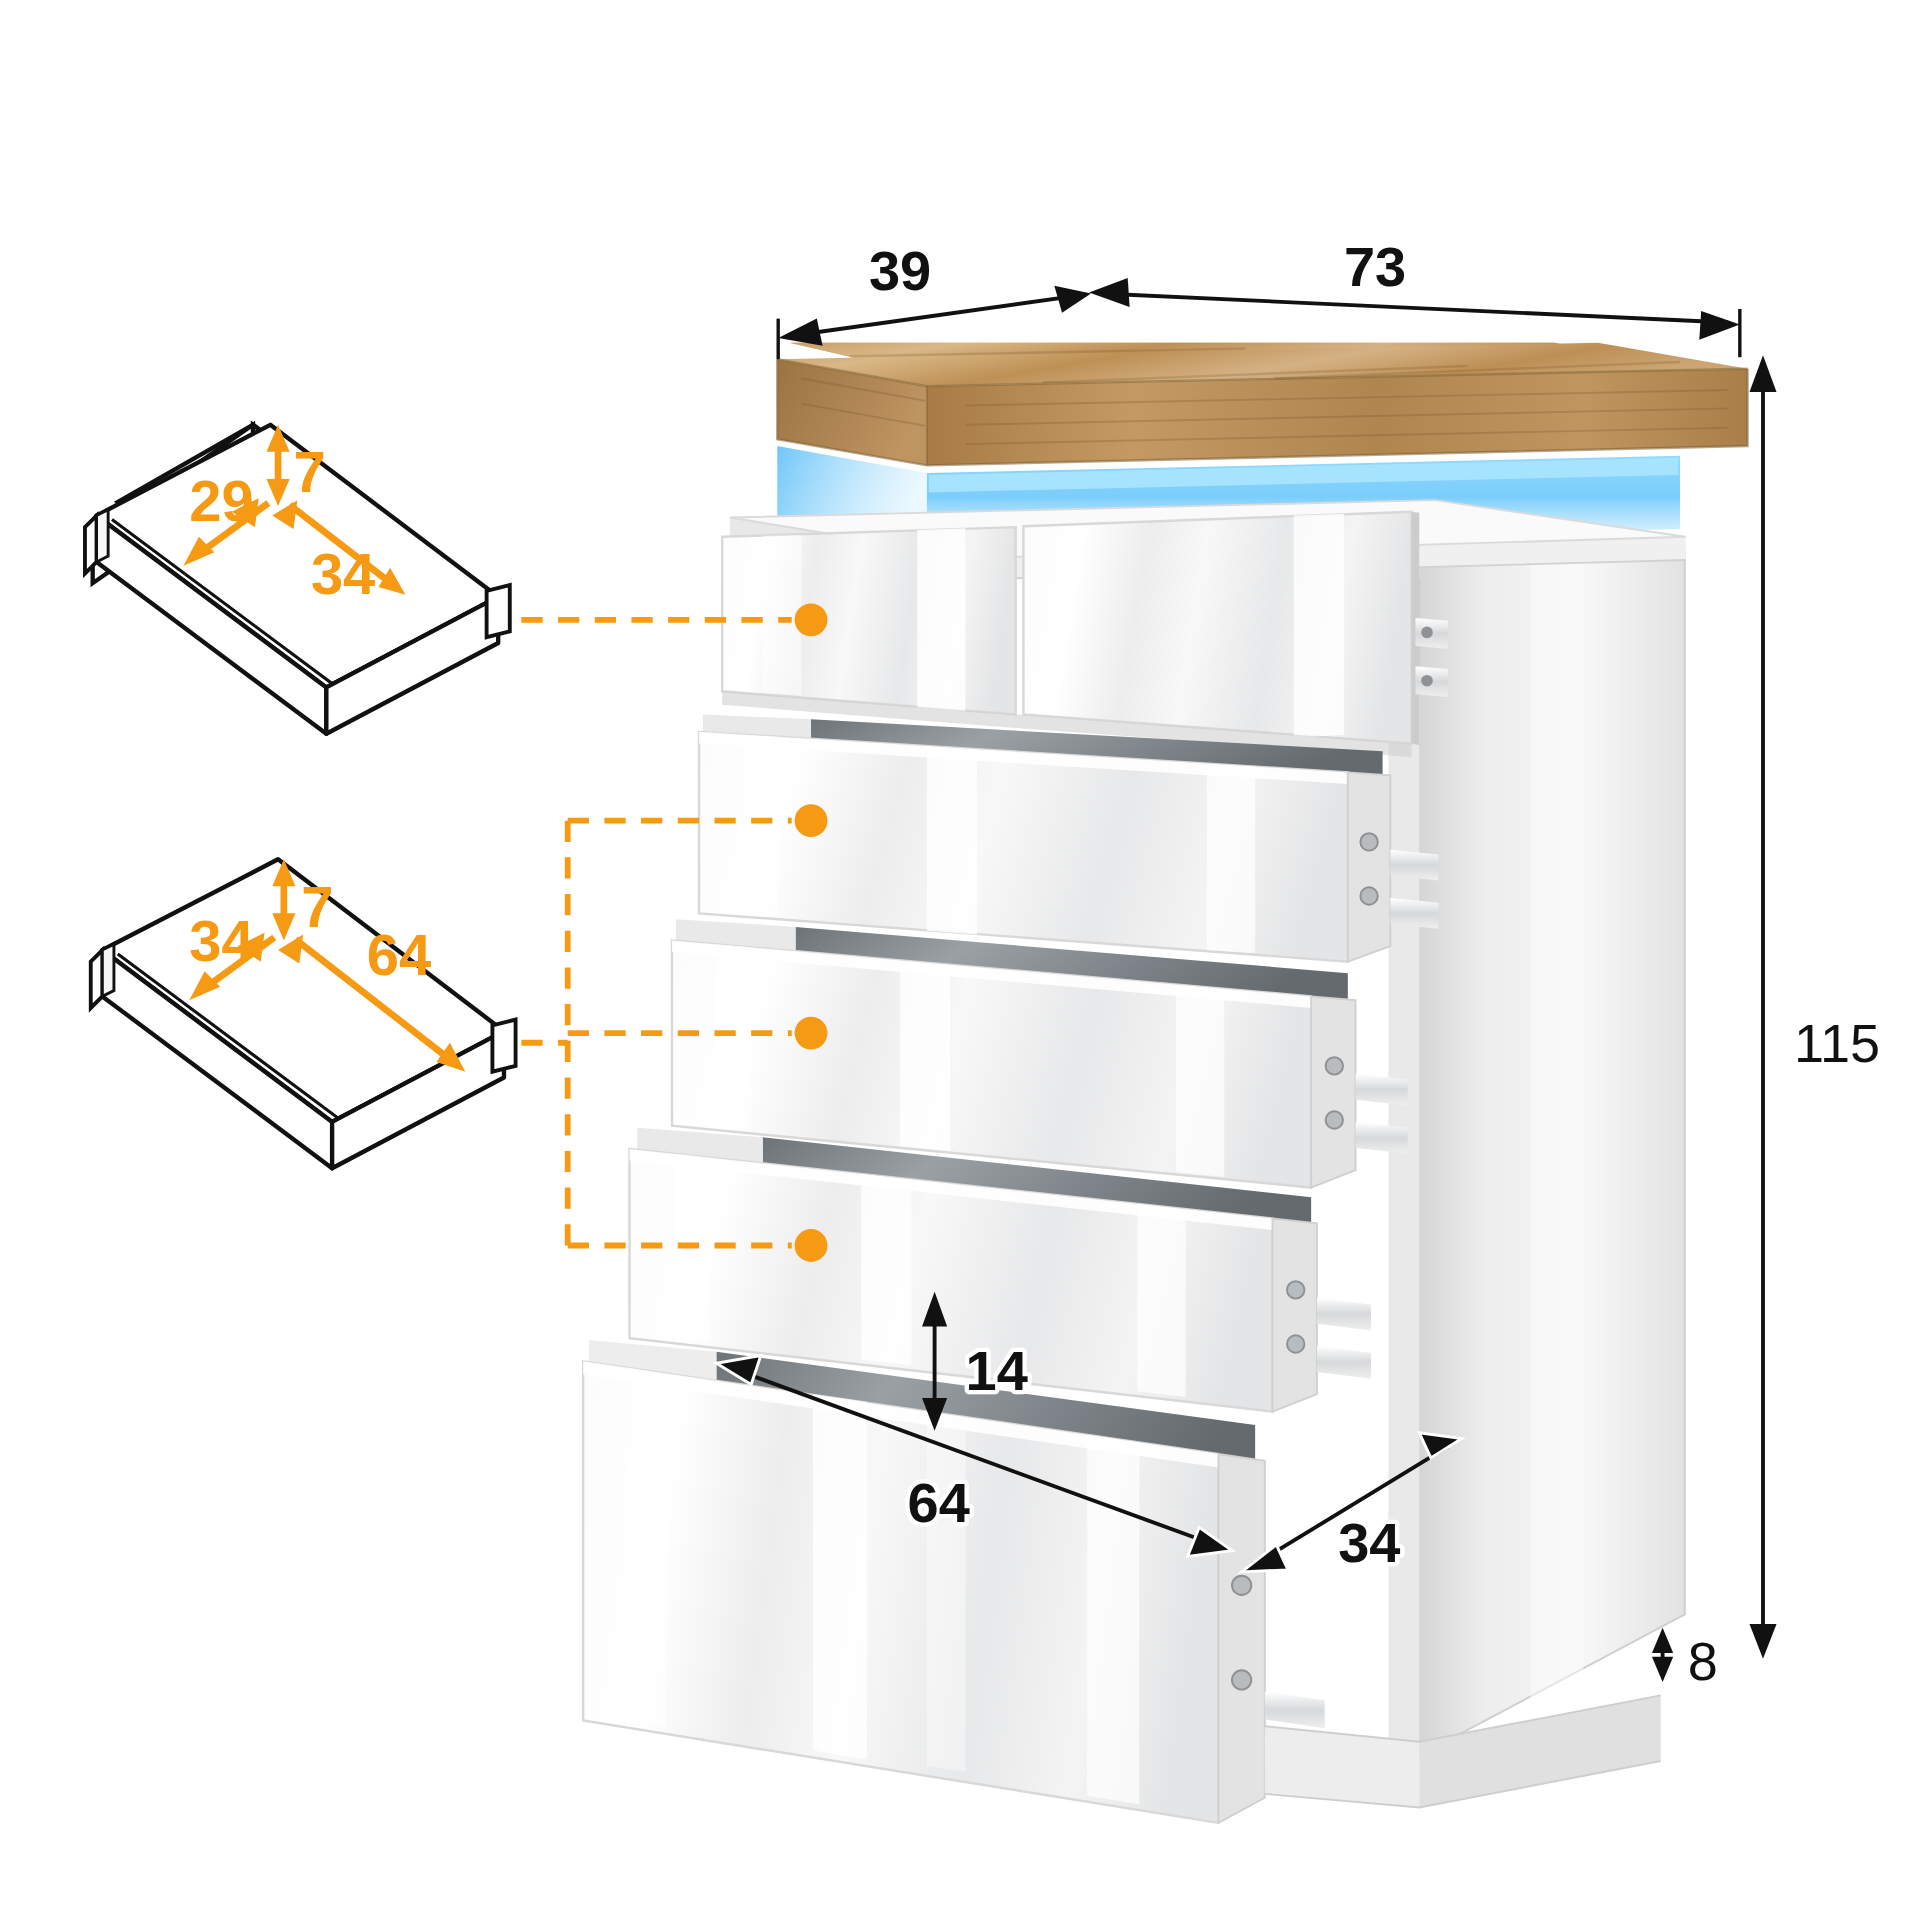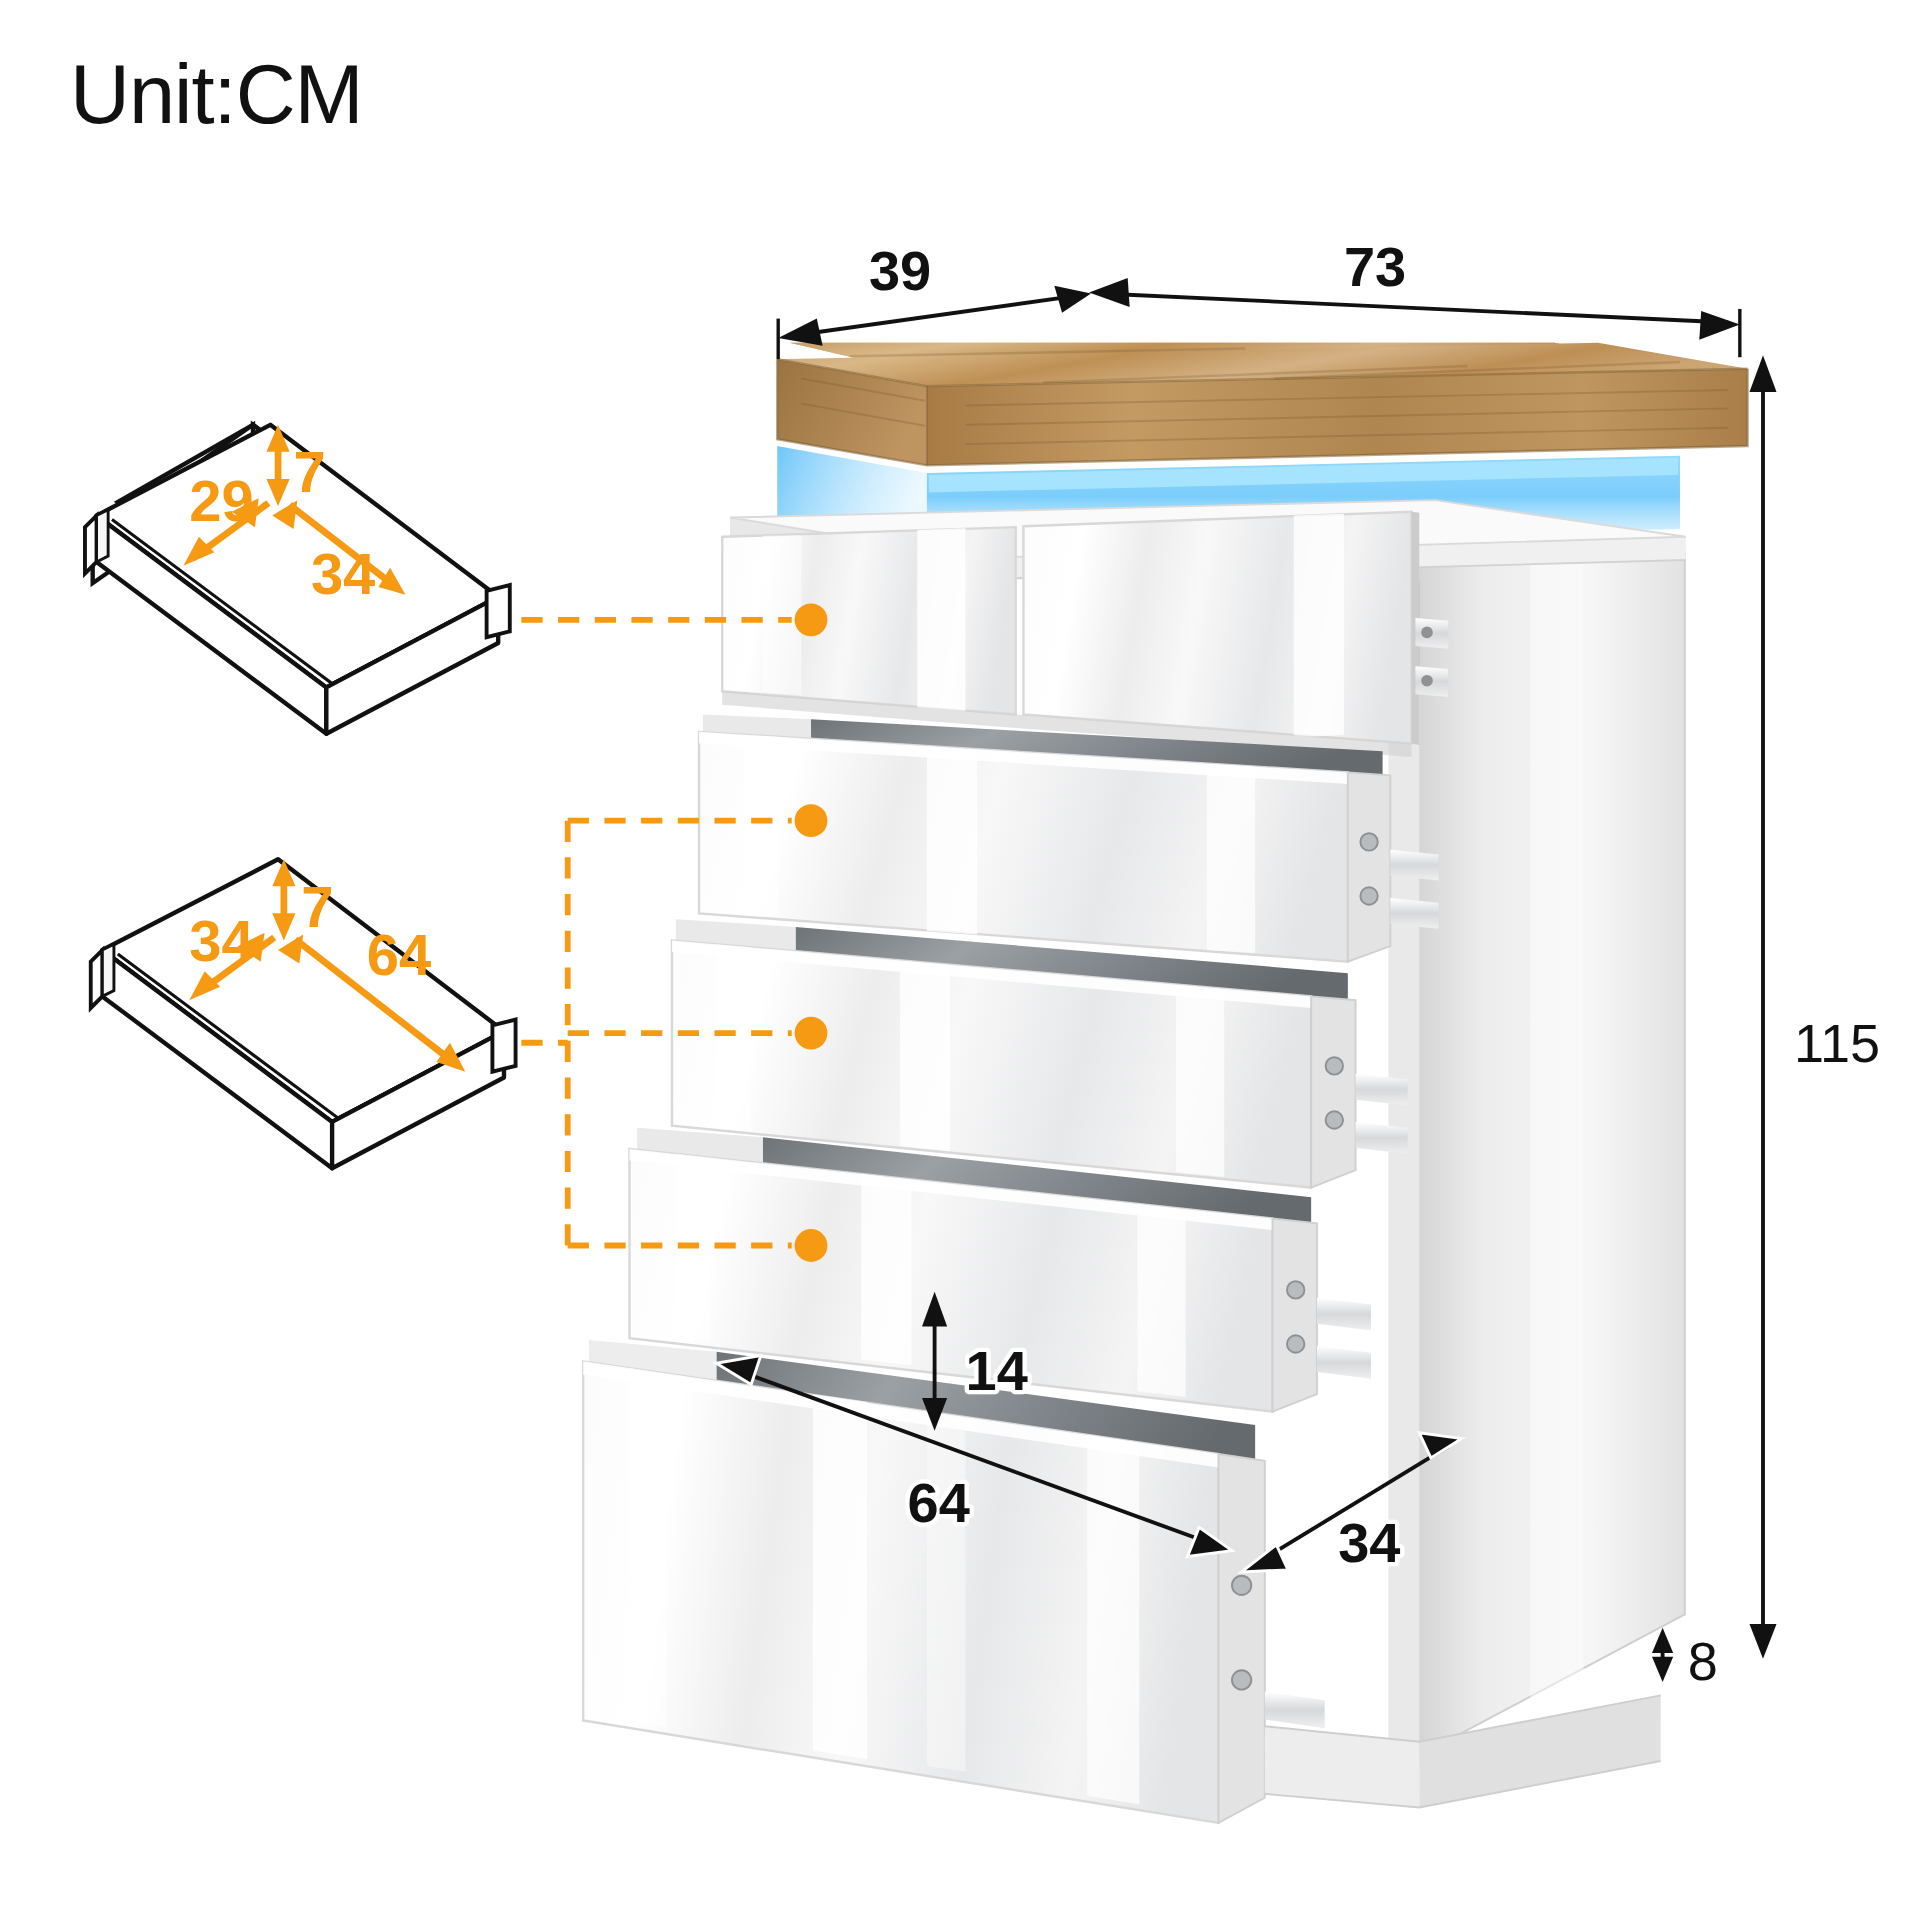--- a/index.html
+++ b/index.html
@@ -67,21 +67,20 @@
   .org-dash { stroke: #F59A12; stroke-width: 6; fill: none;
                stroke-dasharray: 22 16; stroke-linecap: butt; }
   .draw-outline { stroke:#111; stroke-width:4.5; fill:#ffffff; }
   .draw-outline-2 { stroke:#111; stroke-width:4.5; fill:#fbfbfb; }
 </style>
 </head>
 <body>
 
 <div id="stage">
 
-  <div id="unit-title">Unit:CM</div>
 
   <svg class="layer" viewBox="0 0 2000 2000">
     <defs>
       <linearGradient id="oakTop" x1="0" y1="0" x2="1" y2="0.25">
         <stop offset="0" stop-color="#C79F68"></stop>
         <stop offset="0.18" stop-color="#D9B887"></stop>
         <stop offset="0.40" stop-color="#BE9055"></stop>
         <stop offset="0.62" stop-color="#D4B184"></stop>
         <stop offset="0.82" stop-color="#BD8F55"></stop>
         <stop offset="1" stop-color="#CDA573"></stop>

